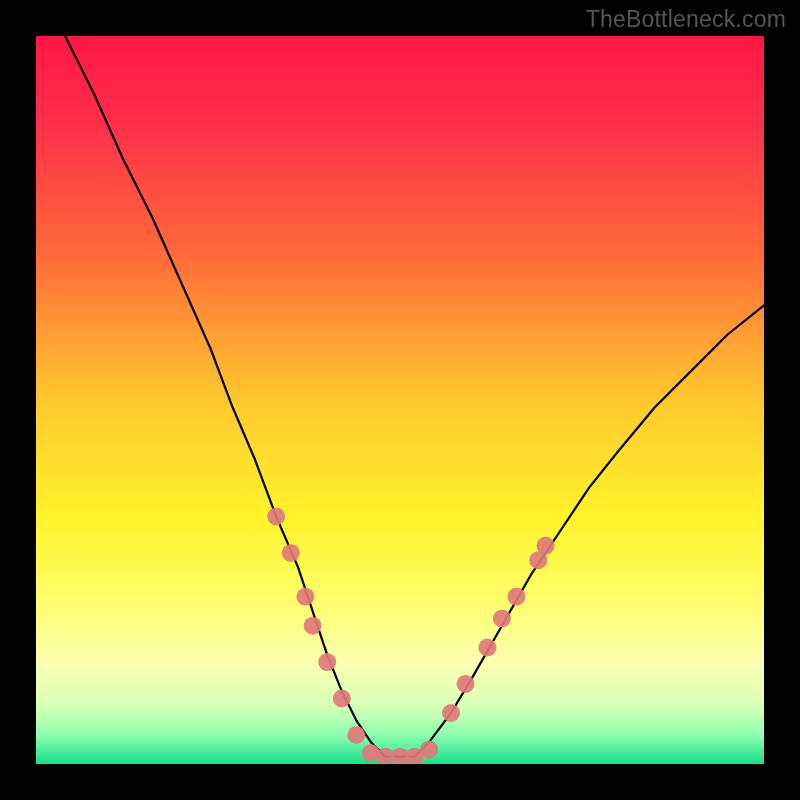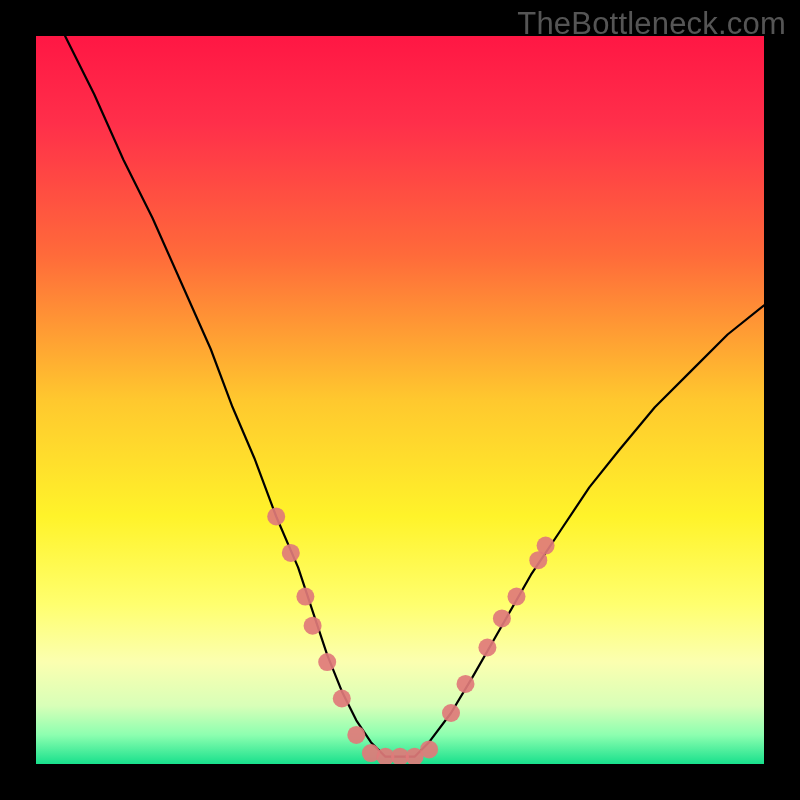--- a/index.html
+++ b/index.html
@@ -25,21 +25,21 @@
     left: 36px;
     width: 728px;
     height: 728px;
     overflow: hidden;
   }
   .watermark {
     position: absolute;
     top: 6px;
     right: 14px;
     color: #555;
-    font-size: 31px;
+    font-size: 23px;
     font-weight: 500;
     letter-spacing: 0.2px;
   }
   svg { display: block; }
 </style>
 </head>
 <body>
 
 <div class="frame">
   <div class="plot-area">

